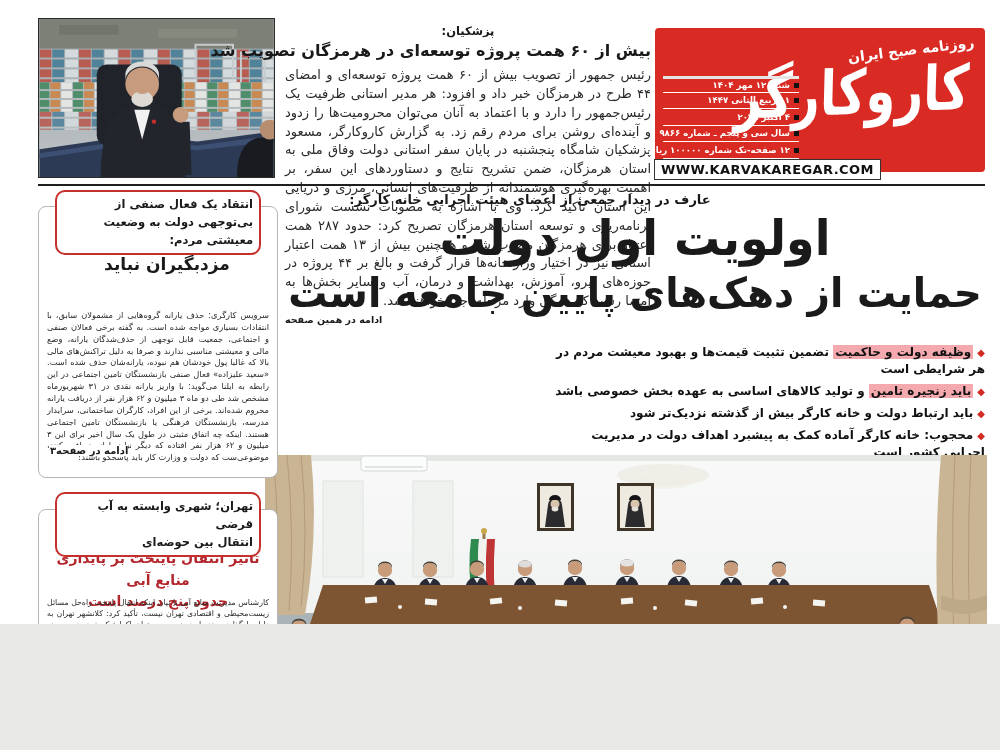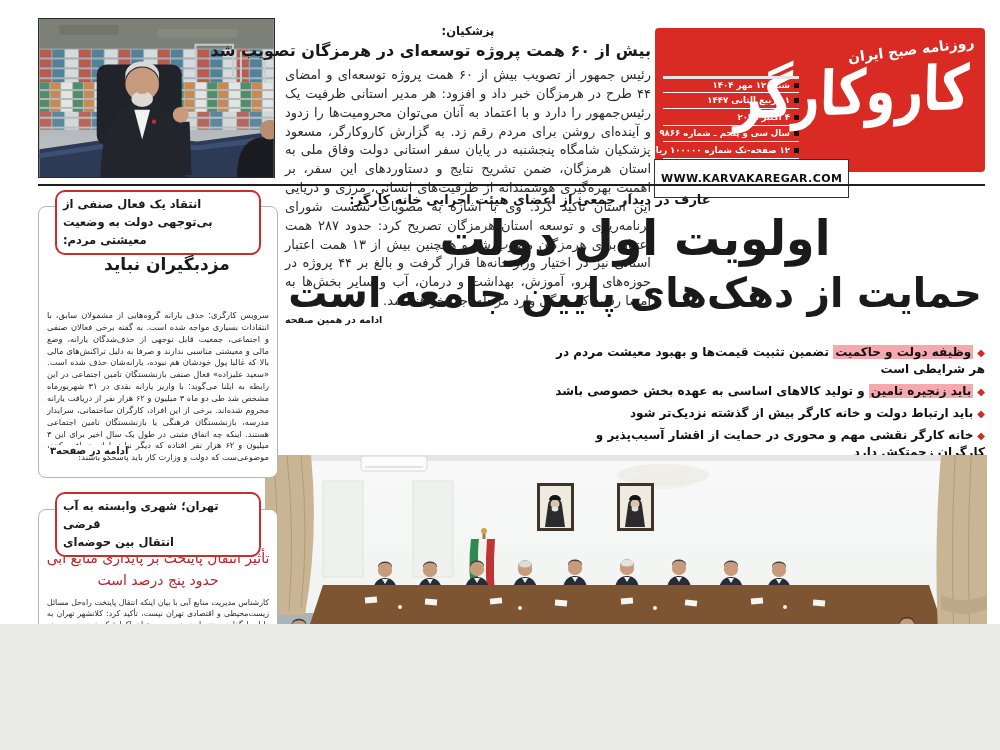--- a/index.html
+++ b/index.html
@@ -28,21 +28,21 @@
   
   .mast{left:655px;top:28px;width:330px;height:144px;background:#d92b23;border-radius:4px;}
   .tagline{right:12px;top:6px;color:#fff;font-weight:bold;font-size:14px;transform:rotate(-7deg);transform-origin:right top;}
   .brand{right:8px;top:40px;width:250px;color:#fff;font-weight:bold;font-size:48px;text-align:center;
          transform:scaleY(1.28) rotate(-2deg) skewX(-4deg);transform-origin:center;line-height:1;}
   .dates{left:8px;top:48px;width:136px;direction:rtl;}
   .drow{height:16.5px;border-bottom:1px solid #fff;display:flex;align-items:center;justify-content:flex-start;gap:4px;color:#fff;font-size:8.6px;font-weight:bold;white-space:nowrap;}
   .drow:first-child{border-top:3px solid #e5e5e5;}
   .sq::before{content:"";display:inline-block;width:5px;height:5px;background:#111;}
   .webbox{left:-1px;top:131px;background:#fff;border:1px solid #333;color:#111;
-          font-size:11px;font-weight:bold;letter-spacing:.4px;padding:12px 6px;cursor:pointer;}
+          font-size:13px;font-weight:bold;letter-spacing:.4px;padding:2px 6px;cursor:pointer;}
 
   .hrule{left:38px;top:184px;width:947px;border-top:2px solid #1f1f1f;}
 
   
   .leadkick{left:285px;top:192px;width:490px;text-align:center;font-weight:bold;font-size:13px;}
   .leadh1{left:285px;top:213px;width:700px;text-align:center;font-weight:bold;font-size:46px;line-height:1.1;
           letter-spacing:0;transform:scaleY(1.05);}
   .leadh2{left:285px;top:272px;width:700px;text-align:center;font-weight:bold;font-size:39px;line-height:1.1;
           transform:scaleY(1.05);}
   .bullets{left:555px;top:344px;width:430px;direction:rtl;text-align:right;}
@@ -54,31 +54,31 @@
 
   
   .photo2{left:265px;top:455px;width:722px;height:295px;background:#eef0ef;overflow:hidden;}
   .screen-cap{left:505px;top:723px;width:300px;height:22px;color:#fff;font-size:8.8px;font-weight:bold;
               display:flex;align-items:center;justify-content:center;gap:6px;transform:rotate(-1.6deg);
               direction:rtl;white-space:nowrap;text-shadow:0 0 2px #1c3a7e;}
   .screen-cap .orn{color:#d9b64e;font-size:9px;}
 
   
   .kickbox{width:206px;left:55px;background:#fff;border:2px solid #c5302c;border-radius:10px;
-           padding:4px 6px;text-align:left;font-weight:bold;font-size:11.5px;line-height:1.55;z-index:3;direction:rtl;}
+           padding:4px 6px;text-align:right;font-weight:bold;font-size:11.5px;line-height:1.55;z-index:3;direction:rtl;}
   .graybox{left:38px;width:240px;border:1px solid #b5b5b5;border-radius:8px;background:#fff;z-index:1;}
   .boxA{top:206px;height:272px;}
   .kickA{top:190px;}
   .hA{left:53px;top:252px;width:228px;text-align:center;font-weight:bold;font-size:17px;line-height:1.5;z-index:2;}
   .bodyA{left:47px;top:310px;width:222px;font-size:8.3px;line-height:1.43;color:#2a2a2a;z-index:2;}
   .contA{left:50px;top:445px;font-weight:bold;font-size:10px;background:#fff;z-index:4;cursor:pointer;}
 
   .boxB{top:509px;height:241px;}
   .kickB{top:492px;}
-  .hB{left:44px;top:548px;width:228px;text-align:center;font-weight:normal;font-size:14px;line-height:1.55;color:#b3262c;z-index:2;}
+  .hB{left:44px;top:548px;width:228px;text-align:center;font-weight:bold;font-size:14px;line-height:1.55;color:#b3262c;z-index:2;}
   .bodyB{left:47px;top:598px;width:222px;font-size:7.8px;line-height:1.4;color:#2a2a2a;max-height:120px;overflow:hidden;z-index:2;}
   .pillB{left:56px;top:721px;border:1.5px solid #c5302c;border-radius:12px;background:#fff;
          padding:2px 12px;font-weight:bold;font-size:10px;z-index:4;cursor:pointer;}
 </style>
 </head>
 <body>
 
 <div id="canvas">
 
   <div class="abs photo1">
@@ -168,21 +168,20 @@
   <div class="abs hrule"></div>
 
   <div class="abs leadkick rtl">عارف در دیدار جمعی از اعضای هیئت اجرایی خانه کارگر:</div>
   <div class="abs leadh1 rtl">اولویت اول دولت</div>
   <div class="abs leadh2 rtl">حمایت از دهک‌های پایین جامعه است</div>
 
   <div class="abs bullets">
     <div class="brow"><span class="dia">◆</span><span class="hl">وظیفه دولت و حاکمیت</span><span> تضمین تثبیت قیمت‌ها و بهبود معیشت مردم در هر شرایطی است</span></div>
     <div class="brow"><span class="dia">◆</span><span class="hl">باید زنجیره تامین</span><span> و تولید کالاهای اساسی به عهده بخش خصوصی باشد</span></div>
     <div class="brow"><span class="dia">◆</span><span>باید ارتباط دولت و خانه کارگر بیش از گذشته نزدیک‌تر شود</span></div>
-    <div class="brow"><span class="dia">◆</span><span>خانه کارگر نقشی مهم و محوری در حمایت از اقشار آسیب‌پذیر و کارگران زحمتکش دارد</span></div>
     <div class="brow"><span class="dia">◆</span><span>محجوب: خانه کارگر آماده کمک به پیشبرد اهداف دولت در مدیریت اجرایی کشور است</span></div>
   </div>
   <div class="abs pageref">صفحه ۲</div>
 
   <div class="abs photo2">
     <svg width="722" height="295" viewBox="0 0 722 295">
       <defs>
         <linearGradient id="wallg" x1="0" y1="0" x2="0" y2="1">
           <stop offset="0" stop-color="#f8f9f8"></stop>
             <stop offset="1" stop-color="#ebeeec"></stop>

